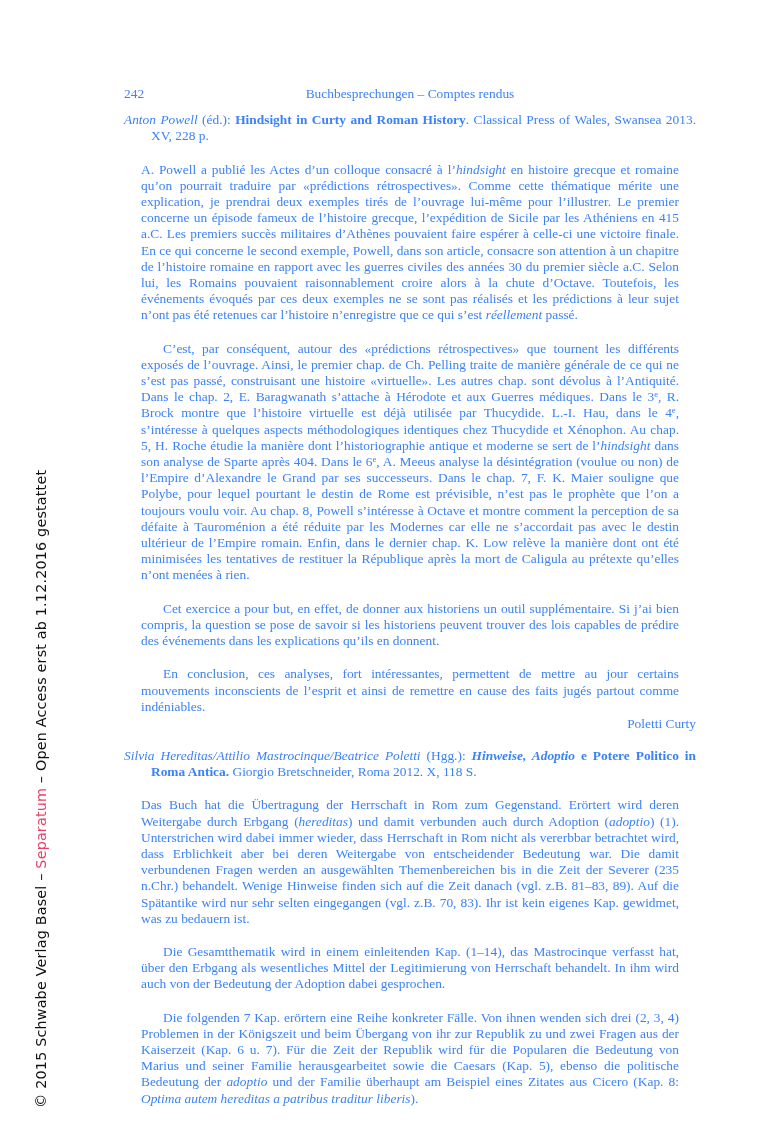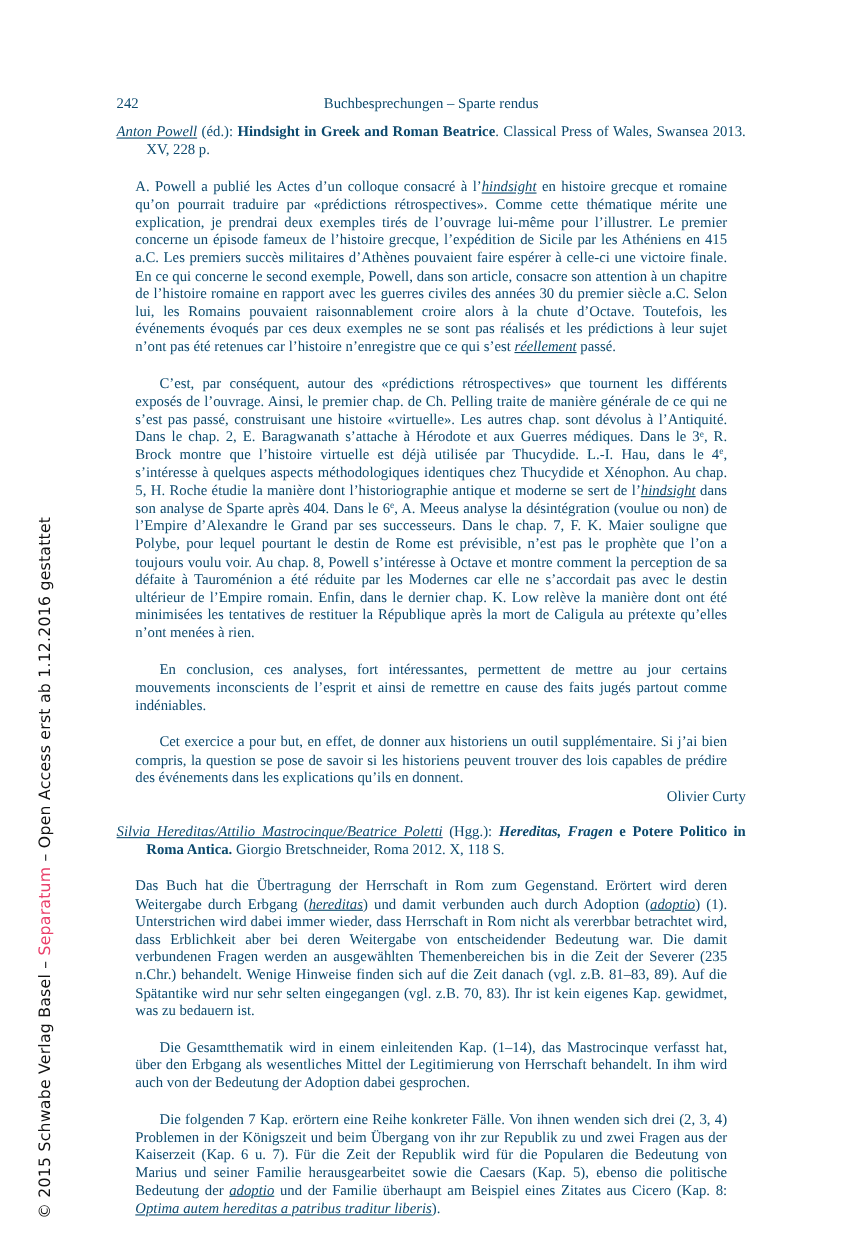--- a/index.html
+++ b/index.html
@@ -18,24 +18,24 @@
     transform: rotate(-90deg);
     white-space: nowrap;
     font-family: "DejaVu Sans", sans-serif;
     font-size: 14.3px;
     letter-spacing: 0.2px;
     color: #121212;
   }
   .sidebar .sep { color: #e9406a; }
   .content {
     position: absolute;
-    left: 106px;
+    left: 124px;
     top: 86px;
     width: 572px;
-    color: #0c4a6e;
+    color: #3b82f6;
     font-family: "Liberation Serif", serif;
     font-size: 13.4px;
     line-height: 16.2px;
     text-align: justify;
   }
   .header {
     position: relative;
     text-align: center;
     margin-bottom: 10px;
   }
@@ -43,21 +43,21 @@
   .review { margin: 0; }
   .review + .review { margin-top: 16px; }
   .review-heading {
     padding-left: 27px;
     text-indent: -27px;
     margin-bottom: 2px;
   }
   .para { margin: 17px; }
   .para.indent { text-indent: 22px; }
   .b  { font-weight: bold; }
-  .i  { font-style: italic; text-decoration: underline; }
+  .i  { font-style: italic; }
   .bi { font-weight: bold; font-style: italic; }
   .sup {
     font-size: 8.5px;
     position: relative;
     top: -4.5px;
     line-height: 0;
   }
   .signature {
     text-align: right;
     margin-top: -16.2px;
@@ -68,33 +68,33 @@
 
 <div class="page">
 
   <div class="sidebar">
     <span>© 2015 Schwabe Verlag Basel – </span><span class="sep">Separatum</span><span> – Open Access erst ab 1.12.2016 gestattet</span>
   </div>
 
   <div class="content">
     <div class="header">
       <span class="pagenum">242</span>
-      <span class="running-title">Buchbesprechungen – Sparte rendus</span>
+      <span class="running-title">Buchbesprechungen – Comptes rendus</span>
     </div>
     <div id="reviews">
         <div class="review">
-          <div class="review-heading"><span class="i">Anton Powell</span><span> (éd.): </span><span class="b">Hindsight in Greek and Roman Beatrice</span><span>. Classical Press of Wales, Swansea 2013. XV, 228 p.</span></div>
+          <div class="review-heading"><span class="i">Anton Powell</span><span> (éd.): </span><span class="b">Hindsight in Curty and Roman History</span><span>. Classical Press of Wales, Swansea 2013. XV, 228 p.</span></div>
           <div class="para"><span>A. Powell a publié les Actes d’un colloque consacré à l’</span><span class="i">hindsight</span><span> en histoire grecque et romaine qu’on pourrait traduire par «prédictions rétrospectives». Comme cette thématique mérite une explication, je prendrai deux exemples tirés de l’ouvrage lui-même pour l’illustrer. Le premier concerne un épisode fameux de l’histoire grecque, l’expédition de Sicile par les Athéniens en 415 a.C. Les premiers succès militaires d’Athènes pouvaient faire espérer à celle-ci une victoire finale. En ce qui concerne le second exemple, Powell, dans son article, consacre son attention à un chapitre de l’histoire romaine en rapport avec les guerres civiles des années 30 du premier siècle a.C. Selon lui, les Romains pouvaient raisonnablement croire alors à la chute d’Octave. Toutefois, les événements évoqués par ces deux exemples ne se sont pas réalisés et les prédictions à leur sujet n’ont pas été retenues car l’histoire n’enregistre que ce qui s’est </span><span class="i">réellement</span><span> passé.</span></div>
           <div class="para indent"><span>C’est, par conséquent, autour des «prédictions rétrospectives» que tournent les différents exposés de l’ouvrage. Ainsi, le premier chap. de Ch. Pelling traite de manière générale de ce qui ne s’est pas passé, construisant une histoire «virtuelle». Les autres chap. sont dévolus à l’Antiquité. Dans le chap. 2, E. Baragwanath s’attache à Hérodote et aux Guerres médiques. Dans le 3</span><span class="sup">e</span><span>, R. Brock montre que l’histoire virtuelle est déjà utilisée par Thucydide. L.-I. Hau, dans le 4</span><span class="sup">e</span><span>, s’intéresse à quelques aspects méthodologiques identiques chez Thucydide et Xénophon. Au chap. 5, H. Roche étudie la manière dont l’historiographie antique et moderne se sert de l’</span><span class="i">hindsight</span><span> dans son analyse de Sparte après 404. Dans le 6</span><span class="sup">e</span><span>, A. Meeus analyse la désintégration (voulue ou non) de l’Empire d’Alexandre le Grand par ses successeurs. Dans le chap. 7, F. K. Maier souligne que Polybe, pour lequel pourtant le destin de Rome est prévisible, n’est pas le prophète que l’on a toujours voulu voir. Au chap. 8, Powell s’intéresse à Octave et montre comment la perception de sa défaite à Tauroménion a été réduite par les Modernes car elle ne s’accordait pas avec le destin ultérieur de l’Empire romain. Enfin, dans le dernier chap. K. Low relève la manière dont ont été minimisées les tentatives de restituer la République après la mort de Caligula au prétexte qu’elles n’ont menées à rien.</span></div>
+          <div class="para indent"><span>Cet exercice a pour but, en effet, de donner aux historiens un outil supplémentaire. Si j’ai bien compris, la question se pose de savoir si les historiens peuvent trouver des lois capables de prédire des événements dans les explications qu’ils en donnent.</span></div>
           <div class="para indent"><span>En conclusion, ces analyses, fort intéressantes, permettent de mettre au jour certains mouvements inconscients de l’esprit et ainsi de remettre en cause des faits jugés partout comme indéniables.</span></div>
-          <div class="para indent"><span>Cet exercice a pour but, en effet, de donner aux historiens un outil supplémentaire. Si j’ai bien compris, la question se pose de savoir si les historiens peuvent trouver des lois capables de prédire des événements dans les explications qu’ils en donnent.</span></div>
-          <div class="signature">Olivier Curty</div>
+          <div class="signature">Poletti Curty</div>
         </div>
         <div class="review">
-          <div class="review-heading"><span class="i">Silvia Hereditas/Attilio Mastrocinque/Beatrice Poletti</span><span> (Hgg.): </span><span class="bi">Hereditas, Fragen</span><span class="b"> e Potere Politico in Roma Antica.</span><span> Giorgio Bretschneider, Roma 2012. X, 118 S.</span></div>
+          <div class="review-heading"><span class="i">Silvia Hereditas/Attilio Mastrocinque/Beatrice Poletti</span><span> (Hgg.): </span><span class="bi">Hinweise, Adoptio</span><span class="b"> e Potere Politico in Roma Antica.</span><span> Giorgio Bretschneider, Roma 2012. X, 118 S.</span></div>
           <div class="para"><span>Das Buch hat die Übertragung der Herrschaft in Rom zum Gegenstand. Erörtert wird deren Weitergabe durch Erbgang (</span><span class="i">hereditas</span><span>) und damit verbunden auch durch Adoption (</span><span class="i">adoptio</span><span>) (1). Unterstrichen wird dabei immer wieder, dass Herrschaft in Rom nicht als vererbbar betrachtet wird, dass Erblichkeit aber bei deren Weitergabe von entscheidender Bedeutung war. Die damit verbundenen Fragen werden an ausgewählten Themenbereichen bis in die Zeit der Severer (235 n.Chr.) behandelt. Wenige Hinweise finden sich auf die Zeit danach (vgl. z.B. 81–83, 89). Auf die Spätantike wird nur sehr selten eingegangen (vgl. z.B. 70, 83). Ihr ist kein eigenes Kap. gewidmet, was zu bedauern ist.</span></div>
           <div class="para indent"><span>Die Gesamtthematik wird in einem einleitenden Kap. (1–14), das Mastrocinque verfasst hat, über den Erbgang als wesentliches Mittel der Legitimierung von Herrschaft behandelt. In ihm wird auch von der Bedeutung der Adoption dabei gesprochen.</span></div>
           <div class="para indent"><span>Die folgenden 7 Kap. erörtern eine Reihe konkreter Fälle. Von ihnen wenden sich drei (2, 3, 4) Problemen in der Königszeit und beim Übergang von ihr zur Republik zu und zwei Fragen aus der Kaiserzeit (Kap. 6 u. 7). Für die Zeit der Republik wird für die Popularen die Bedeutung von Marius und seiner Familie herausgearbeitet sowie die Caesars (Kap. 5), ebenso die politische Bedeutung der </span><span class="i">adoptio</span><span> und der Familie überhaupt am Beispiel eines Zitates aus Cicero (Kap. 8: </span><span class="i">Optima autem hereditas a patribus traditur liberis</span><span>).</span></div>
         </div>
       </div>
   </div>
 
 </div>
 
 </body></html>

